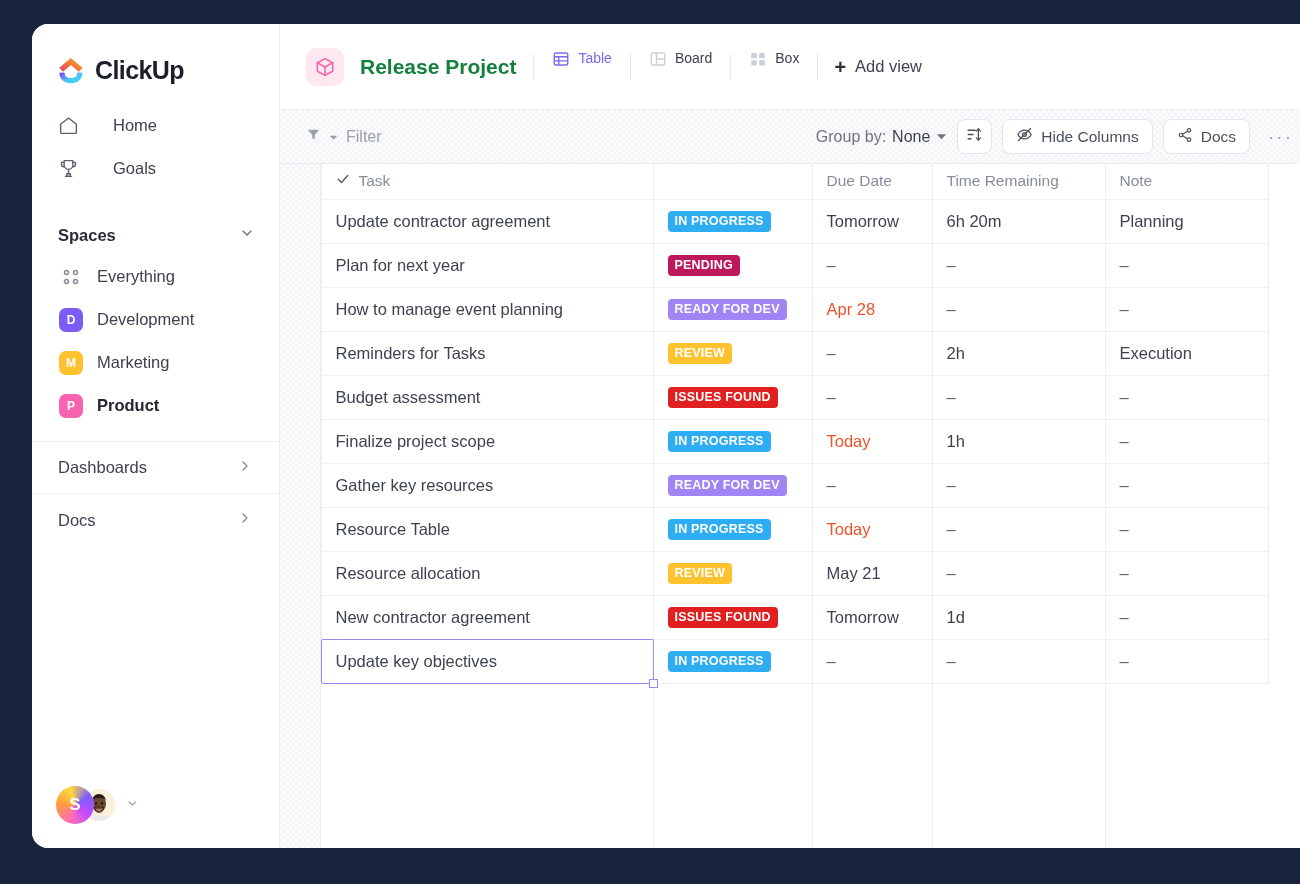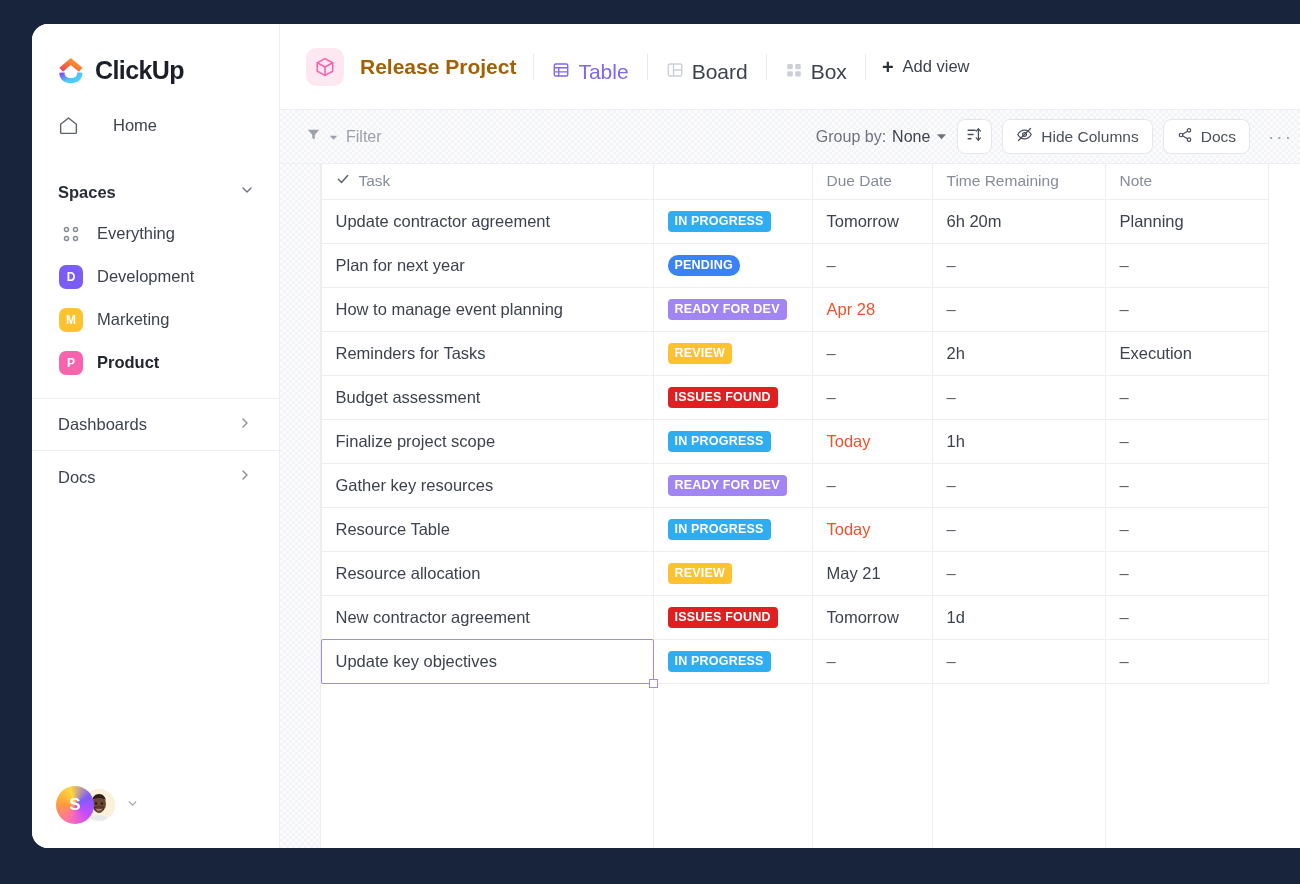--- a/index.html
+++ b/index.html
@@ -104,28 +104,28 @@
     height: 86px; display: flex; align-items: center;
     padding-left: 26px; border-bottom: 1px solid #eceef2;
     gap: 0;
   }
   .proj-icon {
     width: 38px; height: 38px; border-radius: 10px;
     background: #fde8f1; display: flex; align-items: center; justify-content: center;
     flex: 0 0 38px;
   }
   .proj-title {
-    font-size: 21px; font-weight: bold; color: #a16207;
+    font-size: 21px; font-weight: bold; color: #15803d;
     margin-left: 16px; margin-right: 17px; white-space: nowrap;
   }
   .vsep { width: 1px; height: 26px; background: #e7e9ee; }
   .view-tab {
-    display: flex; align-items: flex-end; gap: 8px;
+    display: flex; align-items: flex-start; gap: 8px;
     padding: 0 18px; height: 34px; cursor: pointer;
-    font-size: 21px; color: #3d424f; white-space: nowrap;
+    font-size: 14px; color: #3d424f; white-space: nowrap;
   }
   .view-tab.active { color: #7b68ee; }
   .addview { display:flex; align-items:center; gap:9px; padding: 0 16px; cursor:pointer; font-size:16.5px; color:#3d424f; white-space:nowrap;}
   .plus { font-size: 20px; font-weight: bold; color: #2a2f3a; line-height: 1; }
 
   .toolbar {
     height: 54px; display: flex; align-items: center;
     padding: 0 20px 0 26px;
     background-color: #fcfcfd;
     background-image:
@@ -254,20 +254,33 @@
     </div>
 
     <nav class="nav-list">
       <div class="nav-item">
         <span class="ico">
           <svg width="21" height="21" viewBox="0 0 24 24" fill="none" stroke="#5c626e" stroke-width="1.6" stroke-linecap="round" stroke-linejoin="round">
             <path d="M3 10.5 L12 3.5 L21 10.5 V20 a1 1 0 0 1 -1 1 H4 a1 1 0 0 1 -1 -1 Z"></path>
           </svg>
         </span>
         <span class="lbl">Home</span>
+      </div>
+      <div class="nav-item">
+        <span class="ico">
+          <svg width="21" height="21" viewBox="0 0 24 24" fill="none" stroke="#5c626e" stroke-width="1.6" stroke-linecap="round" stroke-linejoin="round">
+            <path d="M7 3h10v5a5 5 0 0 1-10 0Z"></path>
+              <path d="M7 5H4v2a3 3 0 0 0 3 3"></path>
+              <path d="M17 5h3v2a3 3 0 0 1-3 3"></path>
+            <path d="M12 13v5"></path>
+              <path d="M8.5 21h7"></path>
+              <path d="M10 18h4v3h-4z"></path>
+          </svg>
+        </span>
+        <span class="lbl">Goals</span>
       </div>
     </nav>
 
     <div class="section-hdr">
       <span class="lbl">Spaces</span>
       <span>
         <svg width="16" height="16" viewBox="0 0 24 24" fill="none" stroke="#6d727e" stroke-width="2" stroke-linecap="round" stroke-linejoin="round">
             <path d="M6 9l6 6 6-6"></path>
           </svg>
       </span>
@@ -511,21 +524,21 @@
               <td class="num">1</td>
               <td>Update contractor agreement</td>
               <td><span class="badge" style="background: rgb(46, 173, 242);">IN PROGRESS</span></td>
               <td>Tomorrow</td>
               <td>6h 20m</td>
               <td>Planning</td>
             </tr>
             <tr>
               <td class="num">2</td>
               <td>Plan for next year</td>
-              <td><span class="badge" style="background: #3b82f6; border-radius: 10px;">PENDING</span></td>
+              <td><span class="badge" style="background: #be185d;">PENDING</span></td>
               <td class="dash">–</td>
               <td class="dash">–</td>
               <td class="dash">–</td>
             </tr>
             <tr>
               <td class="num">3</td>
               <td>How to manage event planning</td>
               <td><span class="badge" style="background: rgb(162, 133, 244);">READY FOR DEV</span></td>
               <td class="overdue" style="color: rgb(239, 81, 42);">Apr 28</td>
               <td class="dash">–</td>

